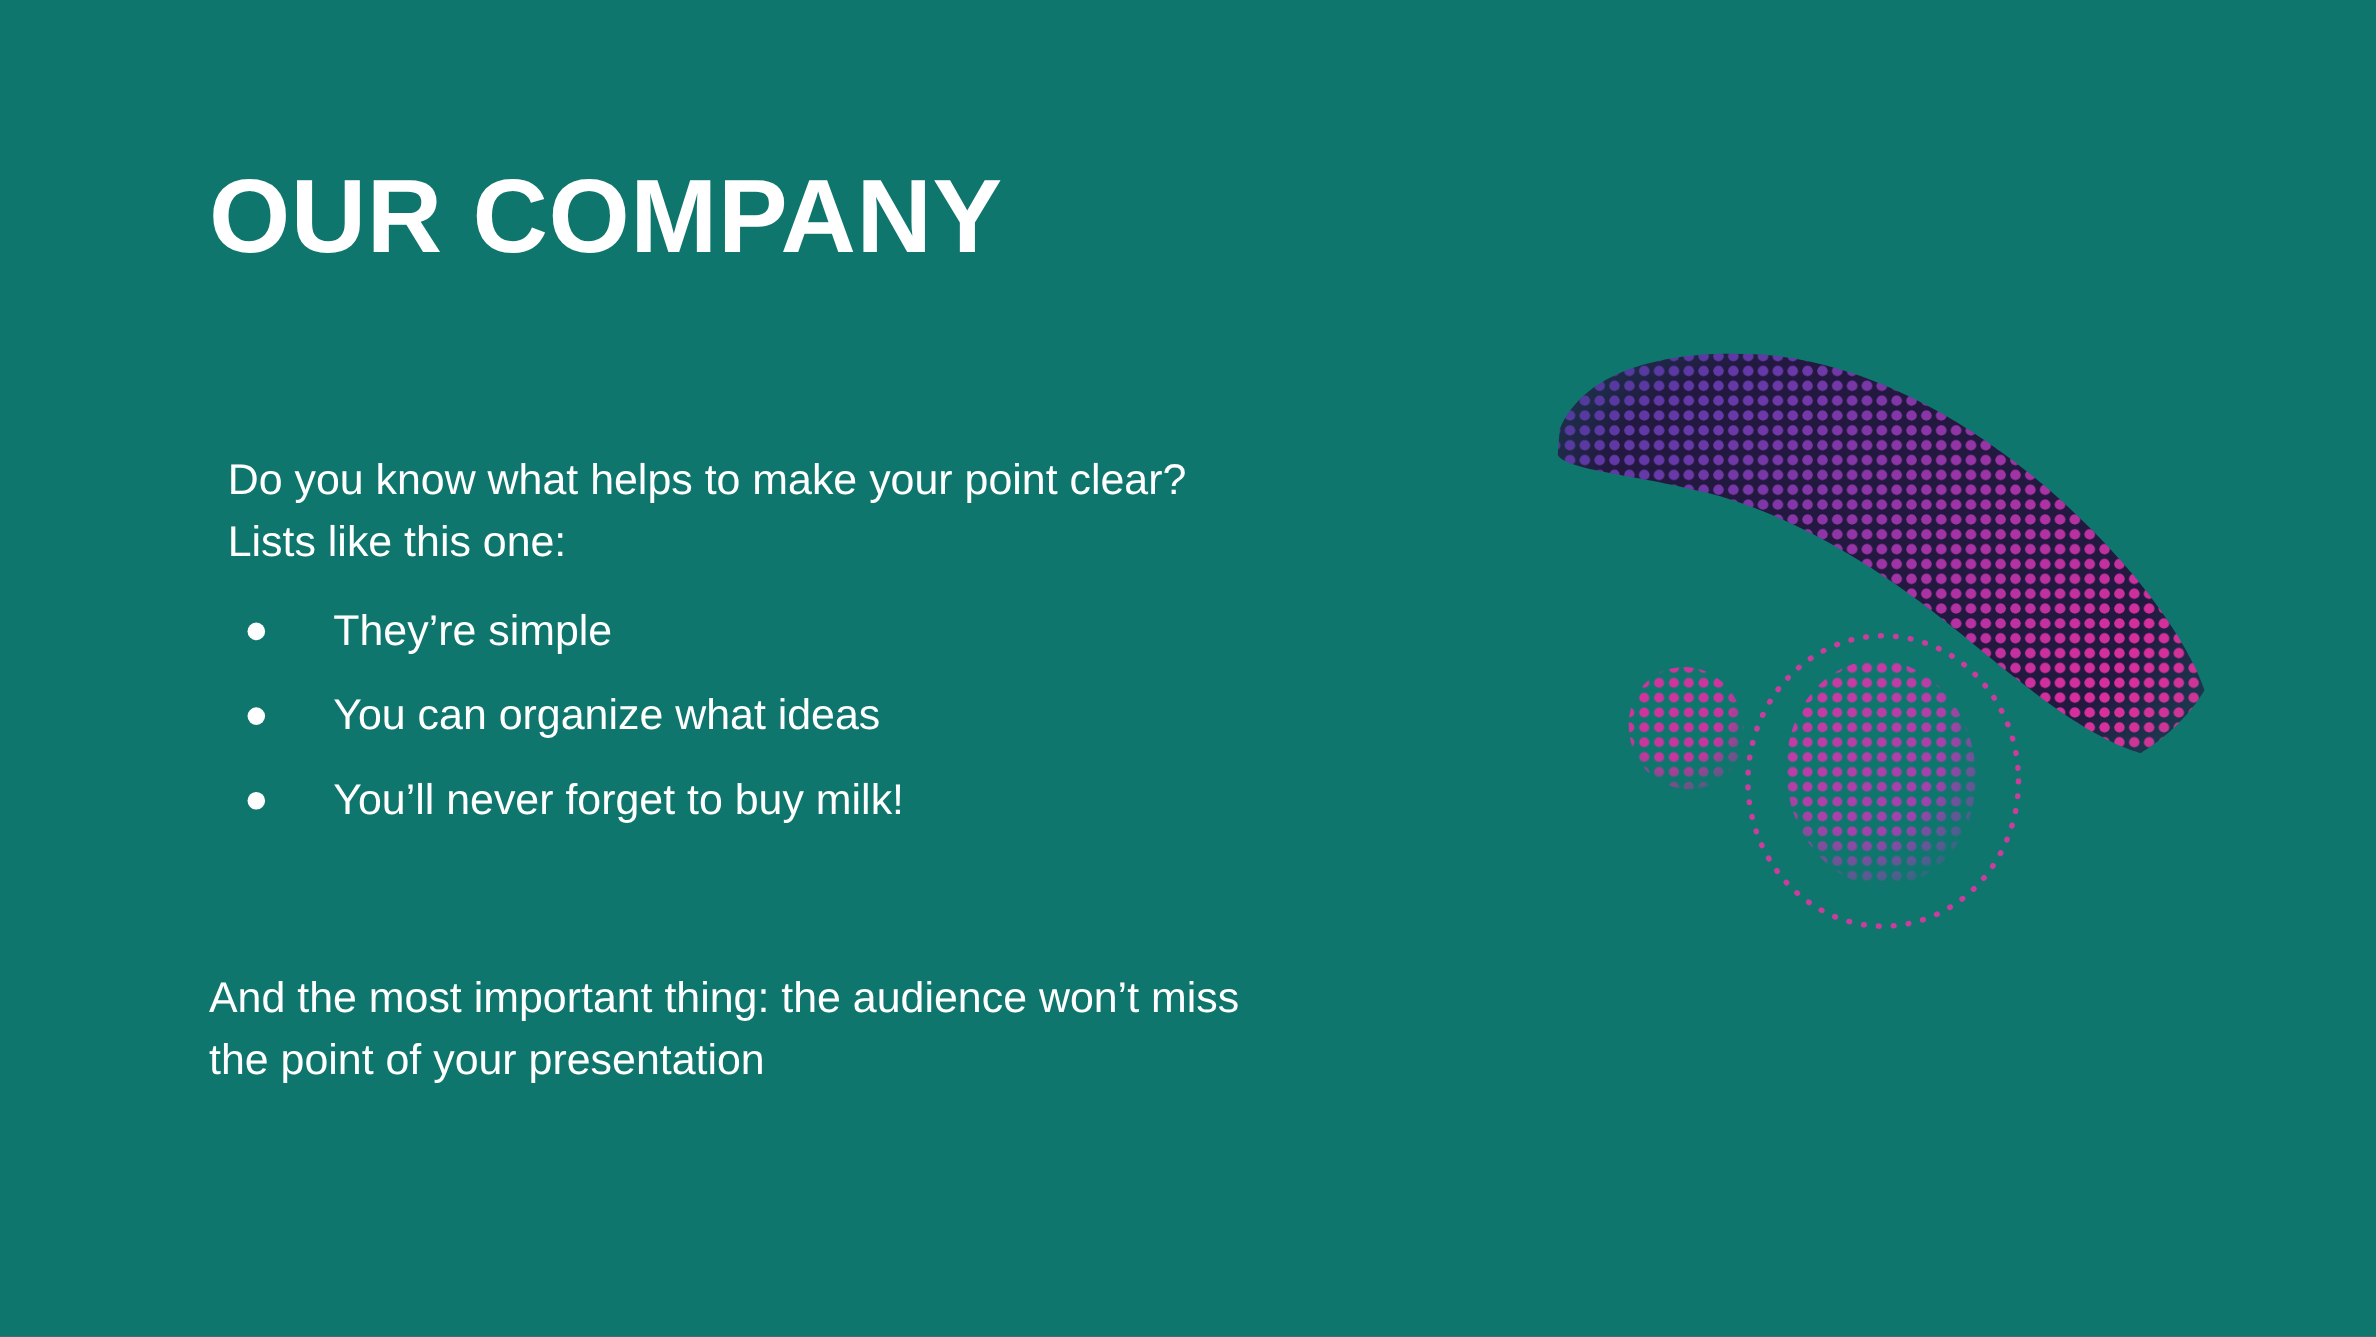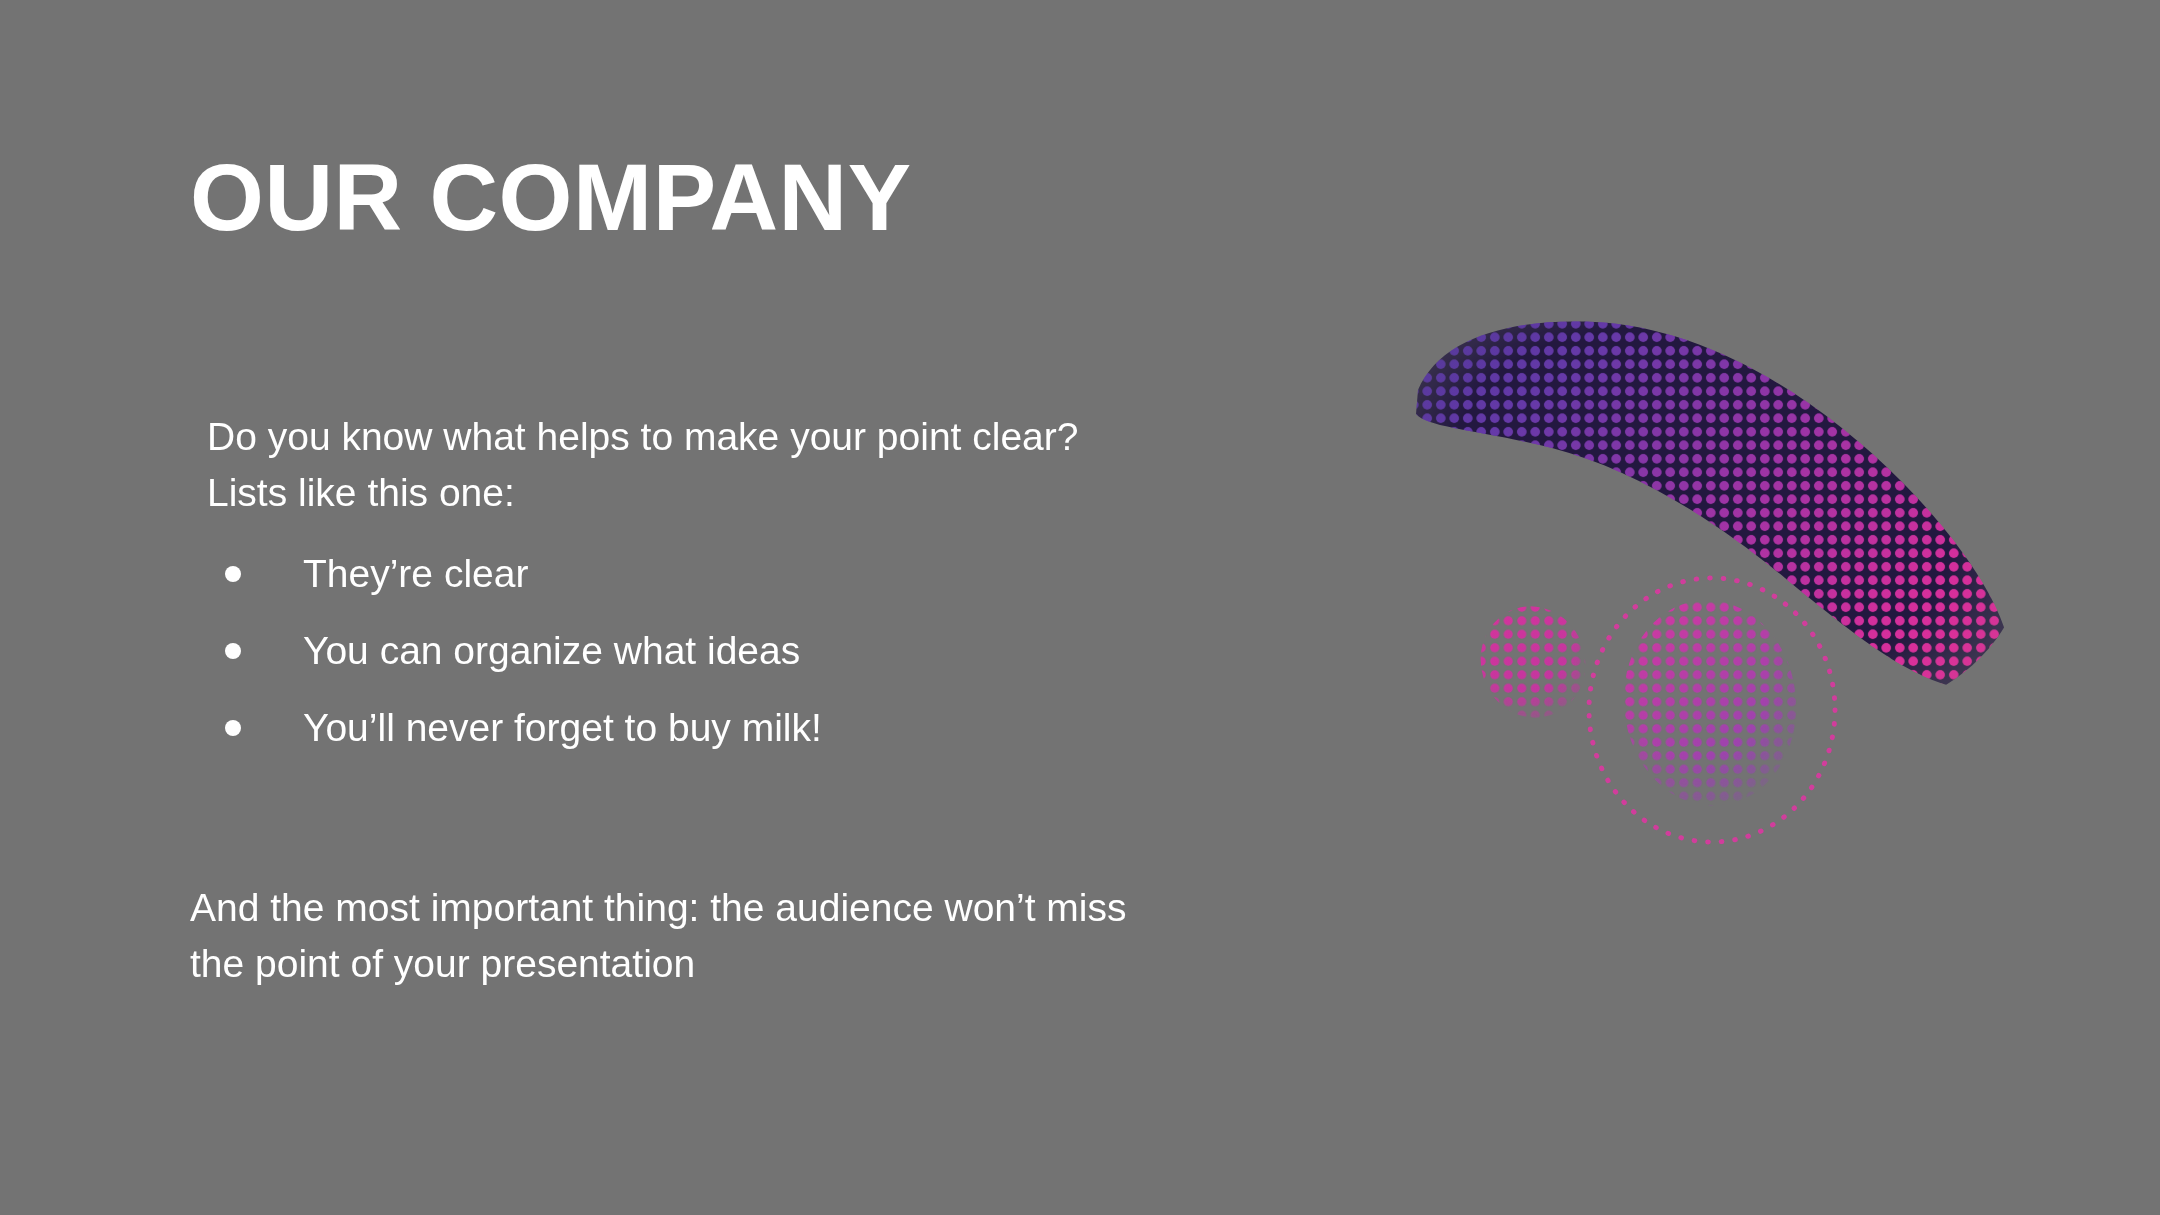--- a/index.html
+++ b/index.html
@@ -115,32 +115,32 @@
   }
   #decor-graphic svg {
     display: block;
     width: 640px;
     height: 560px;
   }
 </style>
 </head>
 <body style="background: rgb(35, 24, 64);">
 
-<div id="slide" style="background: #737373;">
+<div id="slide" style="background: #0f766e;">
 
   <div id="text-column">
 
     <h1 id="slide-title">OUR COMPANY</h1>
 
     <p id="intro-paragraph">Do you know what helps to make your point clear? Lists like this one:</p>
 
     <ul id="bullet-list">
       <li class="bullet-row">
         <span class="bullet-marker"></span>
-        <span class="bullet-text">They’re clear</span>
+        <span class="bullet-text">They’re simple</span>
       </li>
       <li class="bullet-row">
         <span class="bullet-marker"></span>
         <span class="bullet-text">You can organize what ideas</span>
       </li>
       <li class="bullet-row">
         <span class="bullet-marker"></span>
         <span class="bullet-text">You’ll never forget to buy milk!</span>
       </li>
     </ul>

